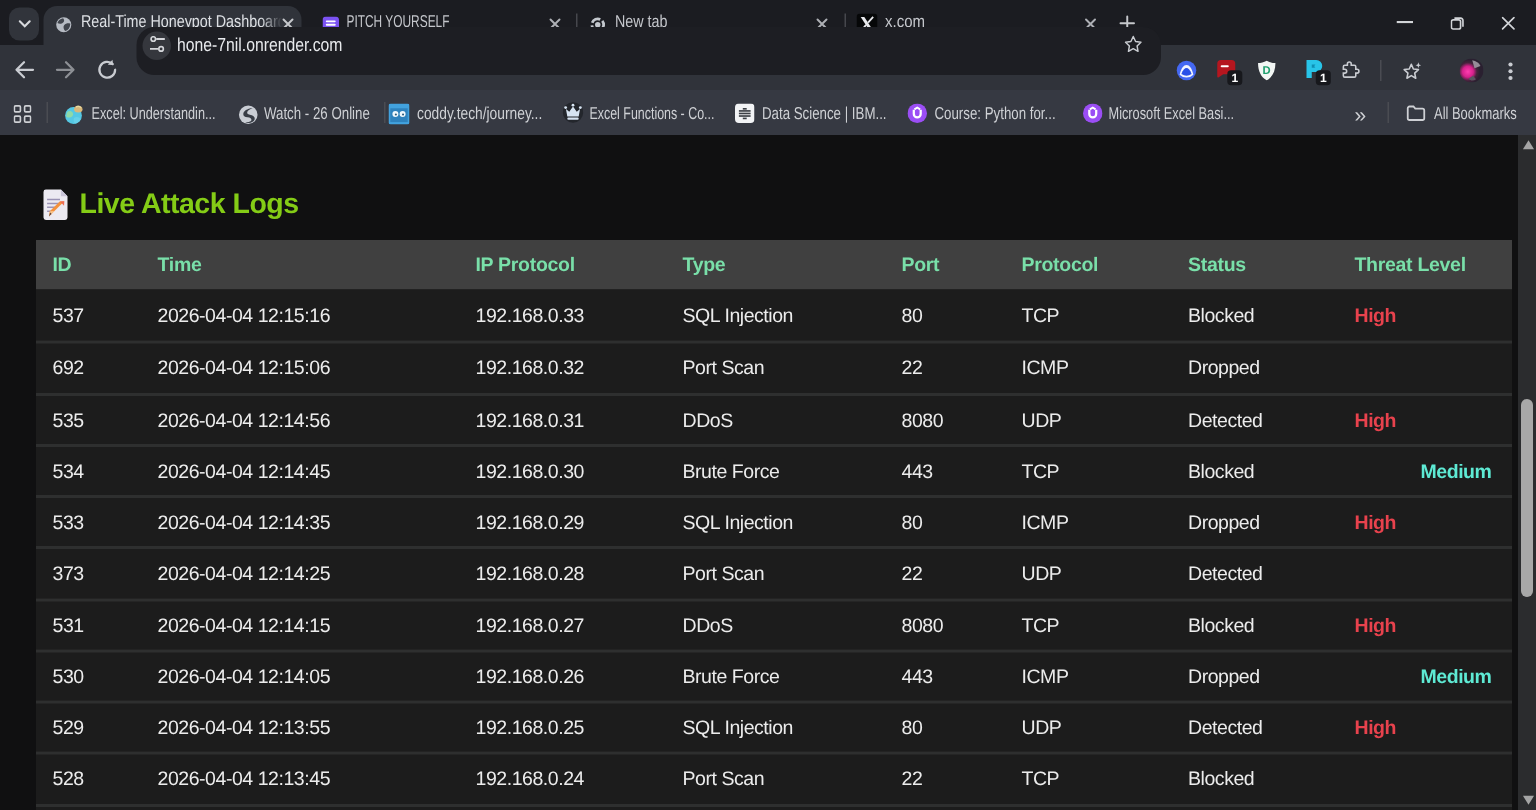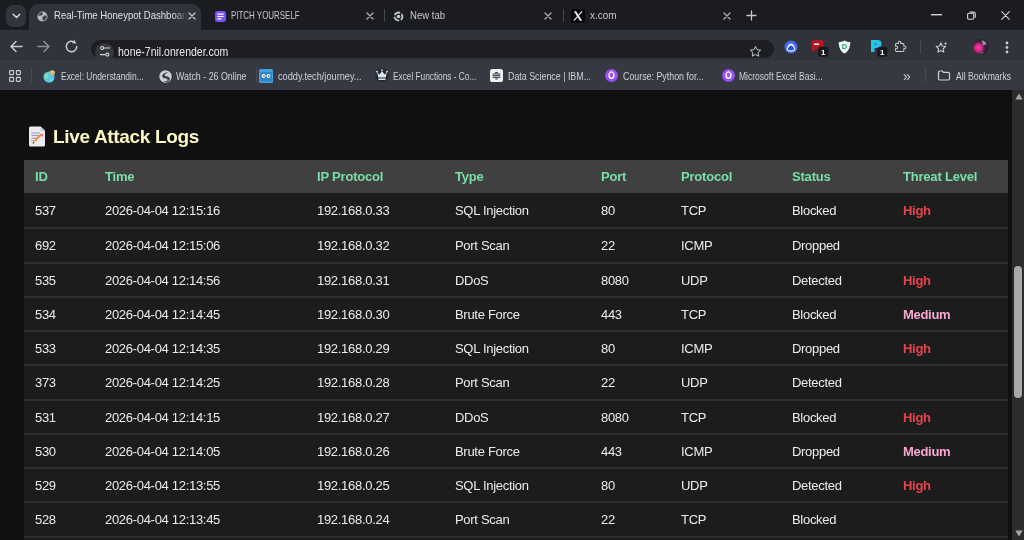--- a/index.html
+++ b/index.html
@@ -13,42 +13,42 @@
   #toolbar  { left:0; top:30px; width:1024px; height:30px; background:#30333a; }
   #bookbar  { left:0; top:60px; width:1024px; height:30px; background:#363942; }
 
   #tabsearch { left:6px; top:5px; width:20px; height:22px; border-radius:7px; background:#31343b; }
   #activetab { left:29px; top:4px; width:172px; height:26px; background:#30333a; border-radius:9px 9px 0 0; }
   .tabtxt { font-size:11.5px; color:#dde0e4; white-space:nowrap; transform-origin:left center; }
   .tabtxt2 { font-size:11.5px; color:#c5c7cc; white-space:nowrap; transform-origin:left center; }
   .tsep { width:1px; height:13px; top:9px; background:#46474d; }
 
   
-  #omni { left:91px; top:40px; width:683px; height:18px; border-radius:12px; background:#1d1e23;text-align:right; }
+  #omni { left:91px; top:18px; width:683px; height:32px; border-radius:12px; background:#1d1e23;text-align:right; }
   #omni .circ { position:absolute; left:4px; top:2.5px; width:19px; height:19px; border-radius:50%; background:#35373d; }
   #urltxt { position:absolute; left:27px; top:4.5px; font-size:12.5px; color:#e8eaed; transform:scaleX(0.84); transform-origin:left center;}
 
   
   .bktxt { font-size:11.5px; color:#cfd1d5; white-space:nowrap; transform-origin:left center; }
   .bsep { width:1px; height:14px; top:8px; background:#4a4c52; }
 
   
   #page { left:0; top:90px; width:1024px; height:450px; background:#101011; }
-  #heading { position:absolute; left:53px; top:126px; font-size:19px; font-weight:bold; color:#fef9c3; letter-spacing:-0.33px; }
+  #heading { position:absolute; left:53px; top:126px; font-size:19px; font-weight:bold; color:#84cc16; letter-spacing:-0.33px; }
   #tbl { position:absolute; left:24px; top:159.5px; width:984px; }
   .trow { position:relative; width:984px; height:34.25px; background:#1c1c1c; }
   .trow.sep { border-top:2px solid #2e2f2f; height:34.25px; }
   #thead { position:relative; width:984px; height:33.5px; background:#404040; }
   .cell { position:absolute; top:50%; transform:translateY(-50%); font-size:13px; color:#ececec; white-space:nowrap; letter-spacing:-0.3px;}
   .hcell { position:absolute; top:50%; transform:translateY(-50%); font-size:13px; font-weight:bold; color:#79dfa9; white-space:nowrap; letter-spacing:-0.2px; }
   .c1 { left:11px; } .c2 { left:81px; } .c3 { left:293px; } .c4 { left:431px; }
   .c5 { left:577px; } .c6 { left:657px; } .c7 { left:768px; } .c8 { left:879px; }
   .hi { color:#e8424d; font-weight:bold; }
   .lo { color:#27d46a; font-weight:bold;margin-top:29px; }
-  .md { color:#f9a8d4; font-weight:bold; }
+  .md { color:#5eead4; font-weight:bold;margin-left:44px; }
 
   
   #sbar { left:1012px; top:90px; width:12px; height:450px; background:#2b2c2e; }
   #sthumb { position:absolute; left:2px; top:176px; width:8px; height:132px; border-radius:4px; background:#a8a8a8; }
 </style>
 </head>
 <body>
 <div id="root">
 
   <div id="tabstrip" class="abs"></div>

